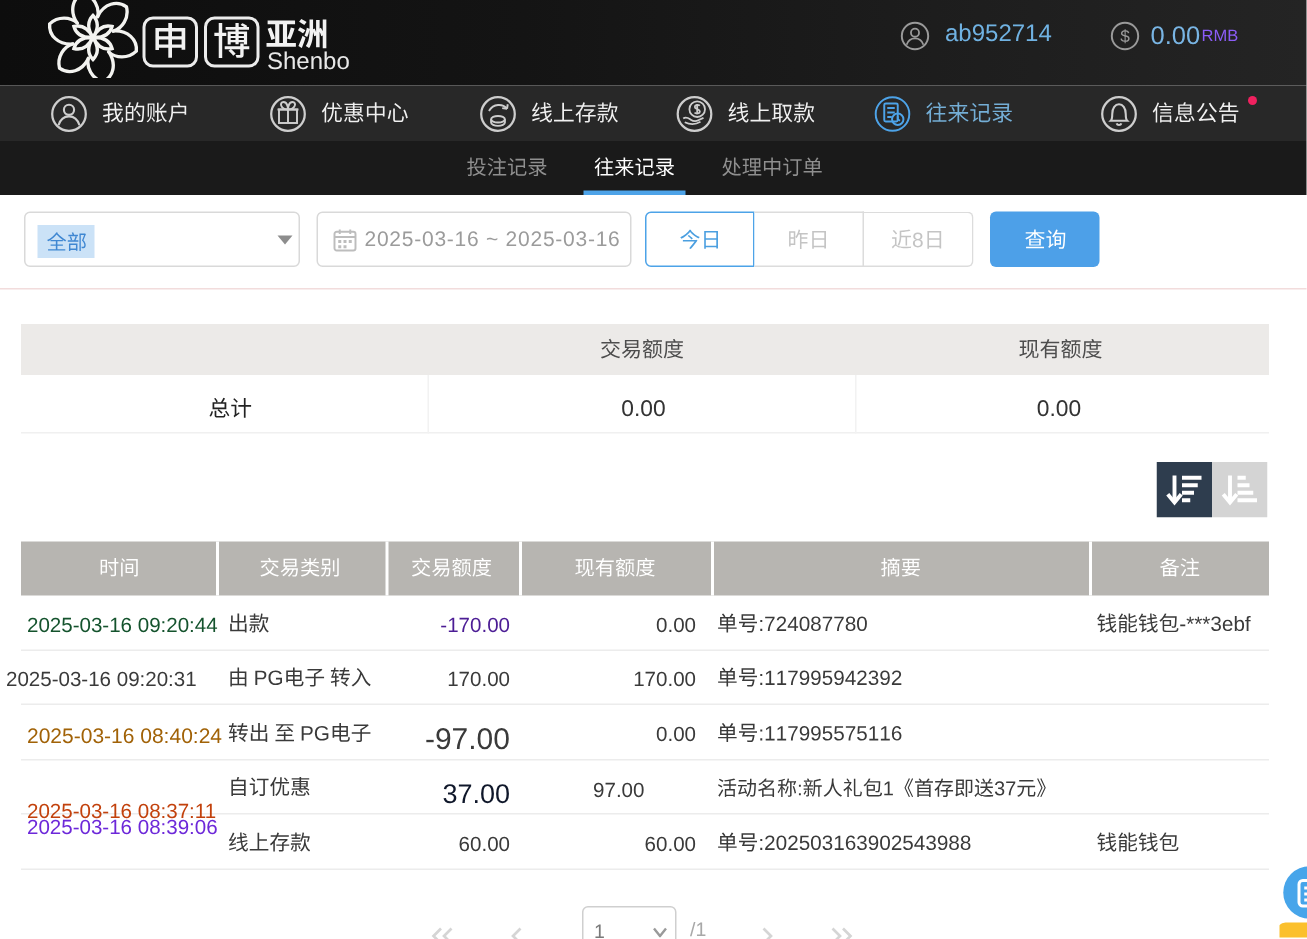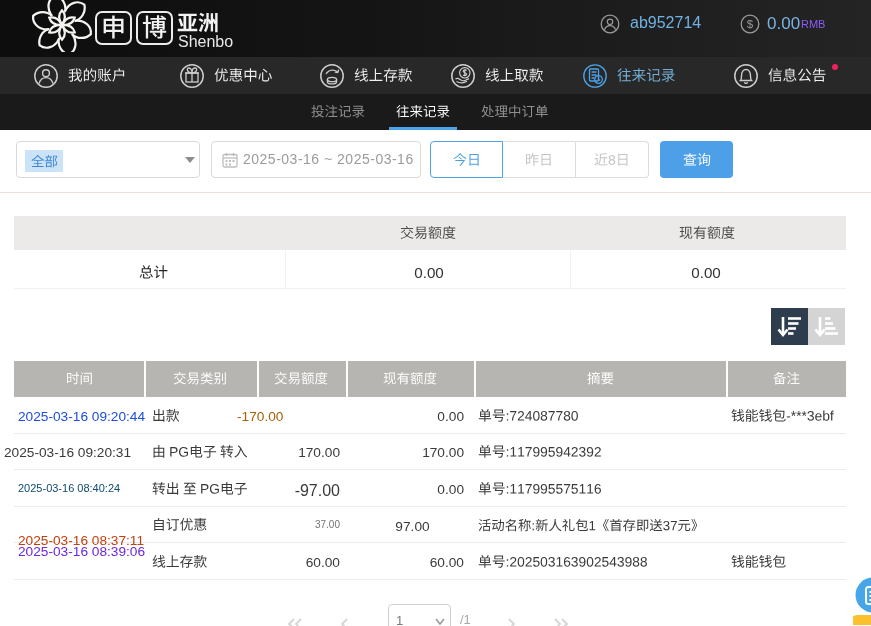--- a/index.html
+++ b/index.html
@@ -286,26 +286,26 @@
     </svg></div>
 <div style="position:absolute;left:586.5px;top:369.4px;line-height:0"><svg width="27" height="19" viewBox="0 0 27 19" fill="#ffffff">
       <use href="#n6458" transform="translate(0.0 14.3) scale(0.013500 -0.013500)"></use>
       <use href="#n8981" transform="translate(13.5 14.3) scale(0.013500 -0.013500)"></use>
     </svg></div>
 <div style="position:absolute;left:772.5px;top:369.4px;line-height:0"><svg width="27" height="19" viewBox="0 0 27 19" fill="#ffffff">
       <use href="#n5907" transform="translate(0.0 14.3) scale(0.013500 -0.013500)"></use>
       <use href="#n6ce8" transform="translate(13.5 14.3) scale(0.013500 -0.013500)"></use>
     </svg></div>
 <div style="position:absolute;left:14px;top:432.6px;width:832px;height:1px;background:#ececec"></div>
-<div style="position:absolute;left:18px;top:408.8px;color:#1d4ed8;font-size:13.7px">2025-03-16 09:20:44</div>
+<div style="position:absolute;left:18px;top:408.8px;color:#14532d;font-size:13.7px">2025-03-16 09:20:44</div>
 <div style="position:absolute;left:152.0px;top:405.5px;line-height:0"><svg width="28" height="20" viewBox="0 0 28 20" fill="#3a3a3a">
       <use href="#n51fa" transform="translate(0.0 14.6) scale(0.013800 -0.013800)"></use>
       <use href="#n6b3e" transform="translate(13.8 14.6) scale(0.013800 -0.013800)"></use>
     </svg></div>
-<div style="position:absolute;left:237px;top:408.8px;width:103px;text-align:left;color:#a16207;font-size:13.7px">-170.00</div>
+<div style="position:absolute;left:237px;top:408.8px;width:103px;text-align:right;color:#4c1d95;font-size:13.7px">-170.00</div>
 <div style="position:absolute;left:361px;top:408.8px;width:103px;text-align:right;color:#3a3a3a;font-size:13.7px">0.00</div>
 <div style="position:absolute;left:478.0px;top:405.5px;line-height:0"><svg width="101" height="20" viewBox="0 0 101 20" fill="#3a3a3a">
       <use href="#n5355" transform="translate(0.0 14.6) scale(0.013800 -0.013800)"></use>
       <use href="#n53f7" transform="translate(13.8 14.6) scale(0.013800 -0.013800)"></use>
       <use href="#l3a" transform="translate(27.6 14.6) scale(0.006738 -0.006738)"></use>
       <use href="#l37" transform="translate(31.4 14.6) scale(0.006738 -0.006738)"></use>
       <use href="#l32" transform="translate(39.1 14.6) scale(0.006738 -0.006738)"></use>
       <use href="#l34" transform="translate(46.8 14.6) scale(0.006738 -0.006738)"></use>
       <use href="#l30" transform="translate(54.5 14.6) scale(0.006738 -0.006738)"></use>
       <use href="#l38" transform="translate(62.1 14.6) scale(0.006738 -0.006738)"></use>
@@ -352,31 +352,31 @@
       <use href="#l39" transform="translate(62.1 14.6) scale(0.006738 -0.006738)"></use>
       <use href="#l35" transform="translate(69.8 14.6) scale(0.006738 -0.006738)"></use>
       <use href="#l39" transform="translate(77.5 14.6) scale(0.006738 -0.006738)"></use>
       <use href="#l34" transform="translate(85.2 14.6) scale(0.006738 -0.006738)"></use>
       <use href="#l32" transform="translate(92.8 14.6) scale(0.006738 -0.006738)"></use>
       <use href="#l33" transform="translate(100.5 14.6) scale(0.006738 -0.006738)"></use>
       <use href="#l39" transform="translate(108.2 14.6) scale(0.006738 -0.006738)"></use>
       <use href="#l32" transform="translate(115.9 14.6) scale(0.006738 -0.006738)"></use>
     </svg></div>
 <div style="position:absolute;left:14px;top:505.8px;width:832px;height:1px;background:#ececec"></div>
-<div style="position:absolute;left:18px;top:482.0px;color:#0c4a6e;font-size:11px">2025-03-16 08:40:24</div>
+<div style="position:absolute;left:18px;top:482.0px;color:#a16207;font-size:14px">2025-03-16 08:40:24</div>
 <div style="position:absolute;left:152.0px;top:478.7px;line-height:0"><svg width="96" height="20" viewBox="0 0 96 20" fill="#3a3a3a">
       <use href="#n8f6c" transform="translate(0.0 14.6) scale(0.013800 -0.013800)"></use>
       <use href="#n51fa" transform="translate(13.8 14.6) scale(0.013800 -0.013800)"></use>
       <use href="#n81f3" transform="translate(30.9 14.6) scale(0.013800 -0.013800)"></use>
       <use href="#l50" transform="translate(48.0 14.6) scale(0.006738 -0.006738)"></use>
       <use href="#l47" transform="translate(57.2 14.6) scale(0.006738 -0.006738)"></use>
       <use href="#n7535" transform="translate(68.0 14.6) scale(0.013800 -0.013800)"></use>
       <use href="#n5b50" transform="translate(81.8 14.6) scale(0.013800 -0.013800)"></use>
     </svg></div>
-<div style="position:absolute;left:237px;top:482.0px;width:103px;text-align:right;color:#3a3a3a;font-size:16px">-97.00</div>
+<div style="position:absolute;left:237px;top:482.0px;width:103px;text-align:right;color:#3a3a3a;font-size:20px">-97.00</div>
 <div style="position:absolute;left:361px;top:482.0px;width:103px;text-align:right;color:#3a3a3a;font-size:13.7px">0.00</div>
 <div style="position:absolute;left:478.0px;top:478.7px;line-height:0"><svg width="124" height="20" viewBox="0 0 124 20" fill="#3a3a3a">
       <use href="#n5355" transform="translate(0.0 14.6) scale(0.013800 -0.013800)"></use>
       <use href="#n53f7" transform="translate(13.8 14.6) scale(0.013800 -0.013800)"></use>
       <use href="#l3a" transform="translate(27.6 14.6) scale(0.006738 -0.006738)"></use>
       <use href="#l31" transform="translate(31.4 14.6) scale(0.006738 -0.006738)"></use>
       <use href="#l31" transform="translate(39.1 14.6) scale(0.006738 -0.006738)"></use>
       <use href="#l37" transform="translate(46.8 14.6) scale(0.006738 -0.006738)"></use>
       <use href="#l39" transform="translate(54.5 14.6) scale(0.006738 -0.006738)"></use>
       <use href="#l39" transform="translate(62.1 14.6) scale(0.006738 -0.006738)"></use>
@@ -389,21 +389,21 @@
       <use href="#l36" transform="translate(115.9 14.6) scale(0.006738 -0.006738)"></use>
     </svg></div>
 <div style="position:absolute;left:14px;top:542.4px;width:832px;height:1px;background:#ececec"></div>
 <div style="position:absolute;left:18px;top:544px;color:#6d28d9;font-size:13.7px">2025-03-16 08:39:06</div>
 <div style="position:absolute;left:152.0px;top:515.3px;line-height:0"><svg width="55" height="20" viewBox="0 0 55 20" fill="#3a3a3a">
       <use href="#n81ea" transform="translate(0.0 14.6) scale(0.013800 -0.013800)"></use>
       <use href="#n8ba2" transform="translate(13.8 14.6) scale(0.013800 -0.013800)"></use>
       <use href="#n4f18" transform="translate(27.6 14.6) scale(0.013800 -0.013800)"></use>
       <use href="#n60e0" transform="translate(41.4 14.6) scale(0.013800 -0.013800)"></use>
     </svg></div>
-<div style="position:absolute;left:237px;top:518.6px;width:103px;text-align:right;color:#737373;font-size:10px">37.00</div>
+<div style="position:absolute;left:237px;top:518.6px;width:103px;text-align:right;color:#0f172a;font-size:18px">37.00</div>
 <div style="position:absolute;left:361px;top:518.6px;width:103px;text-align:center;color:#3a3a3a;font-size:13.7px">97.00</div>
 <div style="position:absolute;left:478.0px;top:515.6px;line-height:0"><svg width="226" height="19" viewBox="0 0 226 19" fill="#3a3a3a">
       <use href="#n6d3b" transform="translate(0.0 14.2) scale(0.013350 -0.013350)"></use>
       <use href="#n52a8" transform="translate(13.3 14.2) scale(0.013350 -0.013350)"></use>
       <use href="#n540d" transform="translate(26.7 14.2) scale(0.013350 -0.013350)"></use>
       <use href="#n79f0" transform="translate(40.0 14.2) scale(0.013350 -0.013350)"></use>
       <use href="#l3a" transform="translate(53.4 14.2) scale(0.006519 -0.006519)"></use>
       <use href="#n65b0" transform="translate(57.1 14.2) scale(0.013350 -0.013350)"></use>
       <use href="#n4eba" transform="translate(70.5 14.2) scale(0.013350 -0.013350)"></use>
       <use href="#n793c" transform="translate(83.8 14.2) scale(0.013350 -0.013350)"></use>

